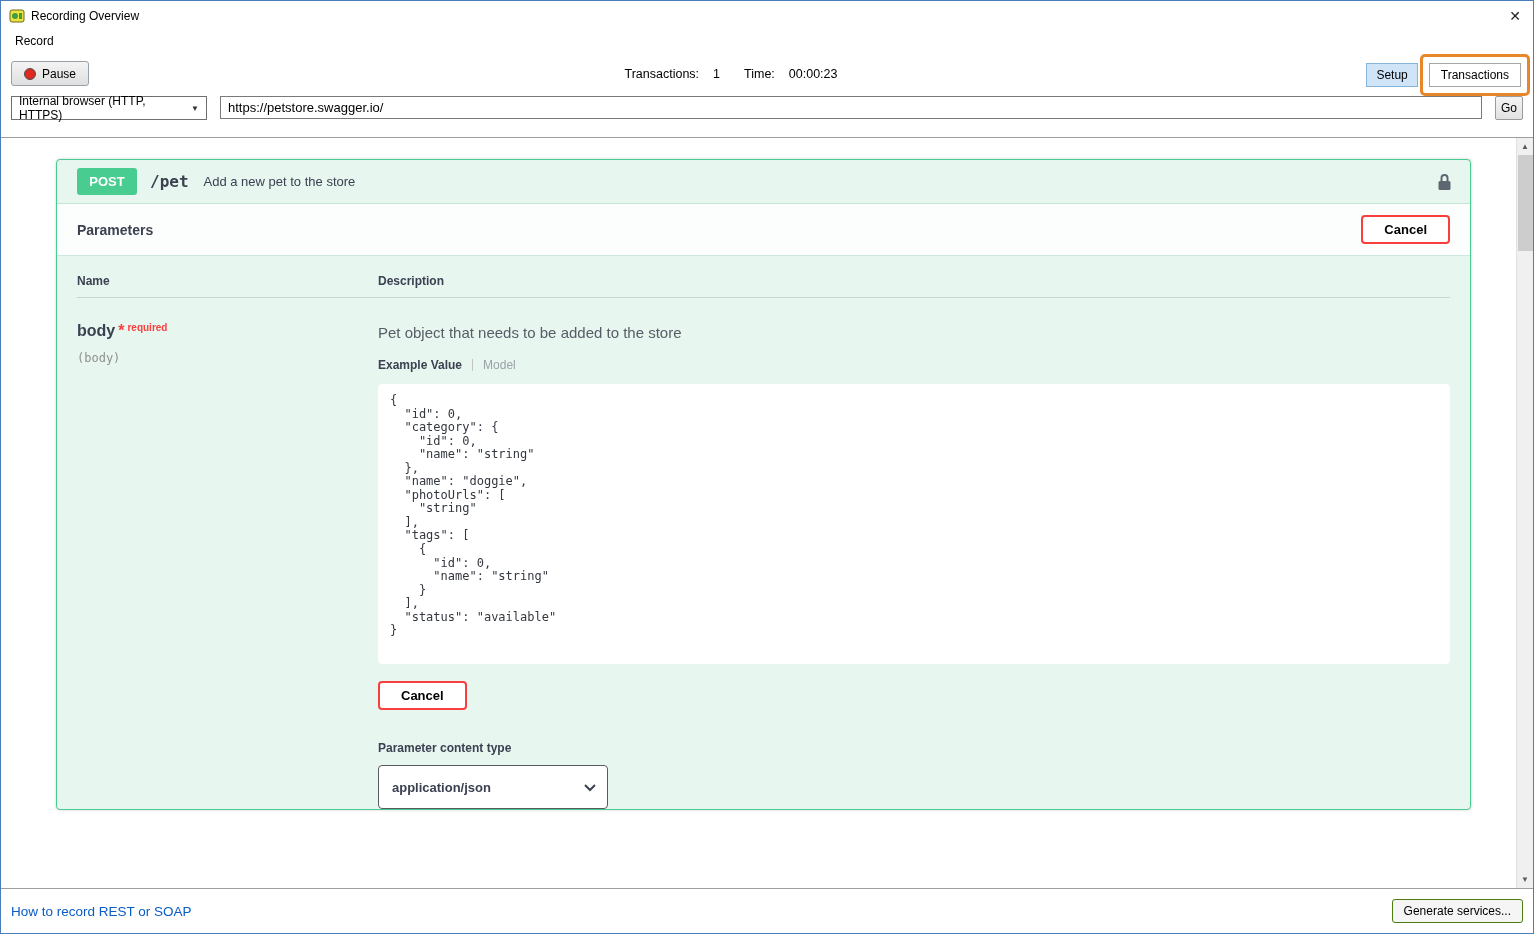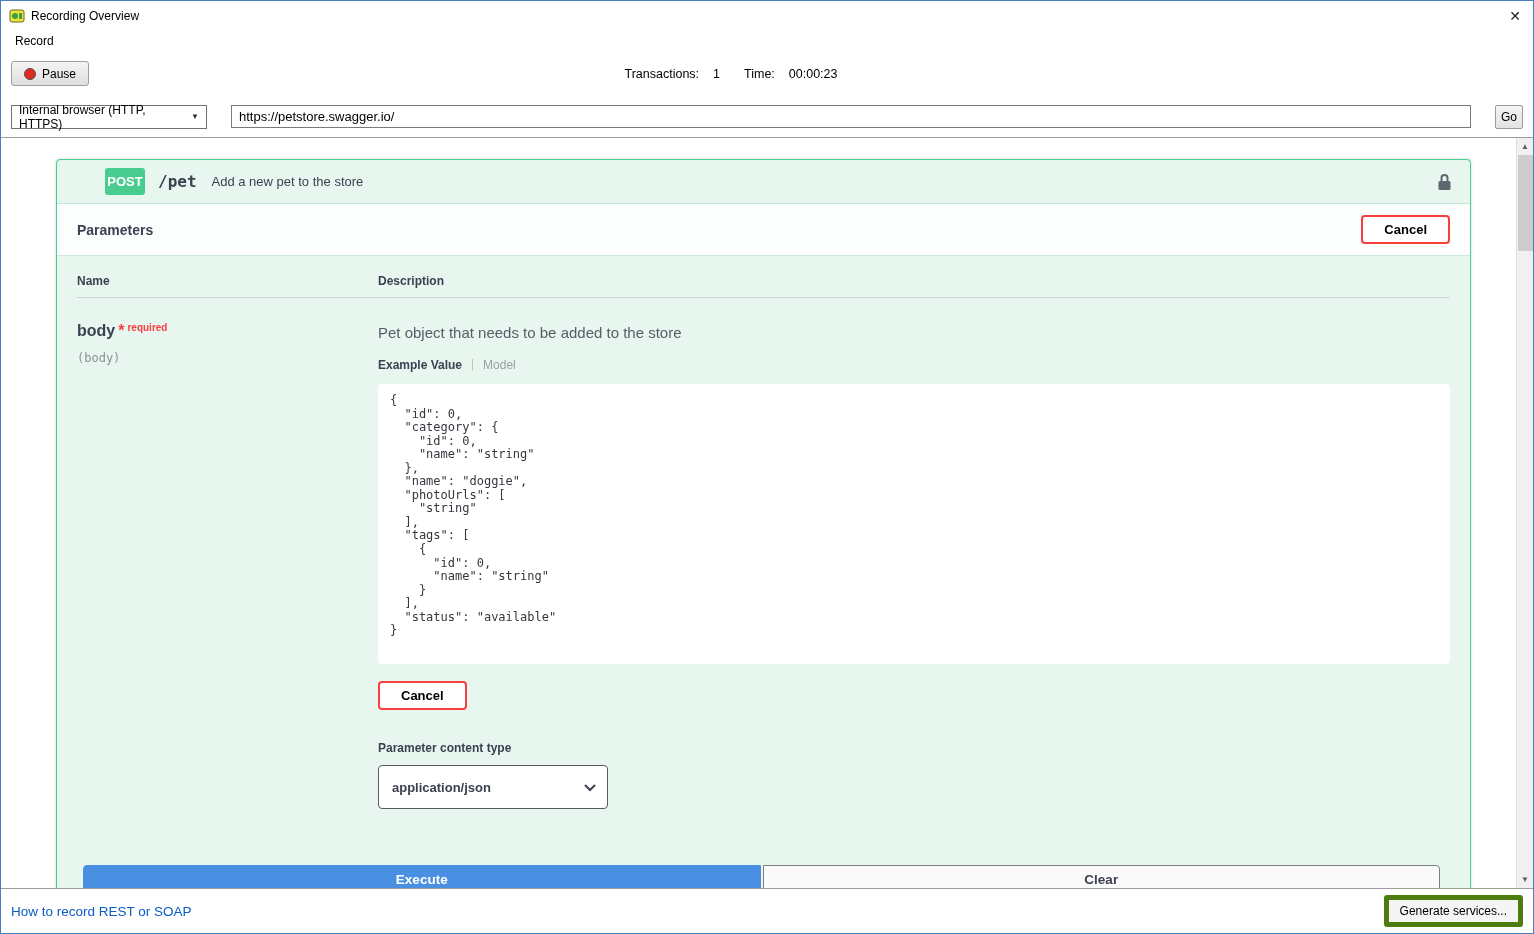--- a/index.html
+++ b/index.html
@@ -29,41 +29,41 @@
               justify-content: center; gap: 14px; font-size: 12.5px; pointer-events: none; padding-right: 72px; }
   .counters .gap-left { margin-left: 10px; }
   .tabs { position: absolute; right: 3px; top: 2px; height: 42px; display: flex; align-items: center; z-index: 2; }
   .setup-tab { height: 24px; padding: 0 9px; font-size: 12px; background: #cfe4f7; border: 1px solid #86b5dc;
                cursor: pointer; font-family: "Liberation Sans", sans-serif; }
   .orange-box { display: inline-flex; border: 3px solid #e8872a; border-radius: 5px; padding: 6px; margin-left: 2px; }
   .transactions-tab { height: 24px; padding: 0 11px; font-size: 12px; background: #fff; border: 1px solid #a6a6a6;
                       cursor: pointer; font-family: "Liberation Sans", sans-serif; }
 
   
-  .addressbar { height: 41px; display: flex; align-items: center; padding: 0 10px; gap: 24px; flex: none; }
+  .addressbar { height: 41px; display: flex; padding: 0 10px; gap: 13px; flex: none; }
   .combo { width: 196px; height: 24px; border: 1px solid #707070; background: #fff; display: flex; align-items: center;
            padding: 0 7px; font-size: 12px; cursor: pointer; flex: none; }
   .combo-arrow { margin-left: auto; font-size: 8px; color: #303030; }
   .url-input { flex: 1; height: 23px; border: 1px solid #7a7a7a; font-size: 13px; padding: 0 7px;
                font-family: "Liberation Sans", sans-serif; color: #000; }
   .go-btn { width: 28px; height: 24px; font-size: 12px; background: linear-gradient(#f4f4f4, #e2e2e2);
             border: 1px solid #9a9a9a; border-radius: 2px; cursor: pointer; flex: none;
             font-family: "Liberation Sans", sans-serif; }
 
   
   .content { height: 752px; position: relative; border-top: 1px solid #9e9e9e; border-bottom: 1px solid #9e9e9e;
              background: #fff; overflow: hidden; flex: none; }
   .page { position: absolute; left: 0; top: 0; right: 17px; bottom: 0; background: #fff; overflow: hidden; }
 
   .opblock { margin: 21px 45px 0 55px; border: 1px solid #49cc90; border-radius: 4px; background: #e8f6f0;
              box-shadow: 0 0 3px rgba(0,0,0,.19); }
   .opblock-header { display: flex; align-items: center; padding: 8px 18px 8px 20px; cursor: pointer;
                     border-bottom: 1px solid #bfe7d4; }
-  .post-badge { background: #49cc90; color: #fff; font-weight: bold; font-size: 13px; padding: 6px 0; width: 40px;
-                text-align: center; border-radius: 3px; flex: none; margin-left: 28px; }
+  .post-badge { background: #49cc90; color: #fff; font-weight: bold; font-size: 13px; padding: 6px 0; width: 60px;
+                text-align: center; border-radius: 3px; flex: none; }
   .path { font-family: "DejaVu Sans Mono", monospace; font-size: 16px; font-weight: bold; color: #3b4151; margin-left: 13px; }
   .summary { font-size: 13px; color: #3b4151; margin-left: 15px; }
   .lock { margin-left: auto; display: inline-flex; cursor: pointer; }
 
   .section-header { display: flex; align-items: center; background: #fcfdfd; padding: 8px 20px; height: 52px;
                     border-bottom: 1px solid #cfe8dc; }
   .params-title { font-size: 14px; font-weight: bold; color: #3b4151; }
 
   .btn-red { background: #fff; border: 2px solid #f93e3e; border-radius: 4px; color: #000000; font-weight: bold;
              font-size: 13px; padding: 5px 21px; cursor: pointer; font-family: "Liberation Sans", sans-serif; }
@@ -110,21 +110,21 @@
   .sb-btn { height: 17px; display: flex; align-items: center; justify-content: center; font-size: 8px;
             color: #5a5a5a; cursor: pointer; }
   .sb-up { position: absolute; top: 0; left: 0; right: 0; }
   .sb-down { position: absolute; bottom: 0; left: 0; right: 0; }
   .sb-thumb { position: absolute; top: 17px; left: 1px; width: 15px; height: 96px; background: #cdcdcd; cursor: pointer; }
 
   
   .footer { height: 44px; display: flex; align-items: center; padding: 0 10px; background: #fff; flex: 1; }
   .help-link { color: #0b5cc4; font-size: 13.5px; text-decoration: none; cursor: pointer; }
   .generate-btn { margin-left: auto; font-size: 12px; padding: 4px 11px; background: #f5f5f5;
-                  border: 5px solid #4d7c0f; border-radius: 3px; cursor: pointer;
+                  border: 1px solid #4d7c0f; border-radius: 3px; cursor: pointer;
                   font-family: "Liberation Sans", sans-serif; }
 </style>
 </head>
 <body>
 
 <div class="window">
 
   <div class="titlebar">
     <span class="app-icon">
       <svg width="16" height="16" viewBox="0 0 16 16" aria-hidden="true">
@@ -144,20 +144,26 @@
   <div class="toolbar">
     <button class="pause-btn">
       <span class="rec-dot"></span>
       <span>Pause</span>
     </button>
     <div class="counters">
       <span>Transactions:</span>
       <span>1</span>
       <span class="gap-left">Time:</span>
       <span>00:00:23</span>
+    </div>
+    <div class="tabs">
+      <button class="setup-tab">Setup</button>
+      <span class="orange-box">
+        <button class="transactions-tab">Transactions</button>
+      </span>
     </div>
   </div>
 
   <div class="addressbar">
     <div class="combo">
       <span>Internal browser (HTTP, HTTPS)</span>
       <span class="combo-arrow">▼</span>
     </div>
     <input class="url-input" value="https://petstore.swagger.io/" style="">
     <button class="go-btn">Go</button>
@@ -229,24 +235,20 @@
                 <span>
                   <svg width="12" height="8" viewBox="0 0 12 8" aria-hidden="true">
                     <path d="M1 1 L6 6 L11 1" stroke="#3b4151" stroke-width="2" fill="none"></path>
                   </svg>
                 </span>
               </div>
             </div>
           </div>
         </div>
 
-        <div class="execute-row">
-          <button class="btn-execute">Execute</button>
-          <button class="btn-clear">Clear</button>
-        </div>
 
       </div>
     </div>
 
     <div class="scrollbar">
       <div class="sb-btn sb-up">▲</div>
       <div class="sb-thumb"></div>
       <div class="sb-btn sb-down">▼</div>
     </div>
   </div>

